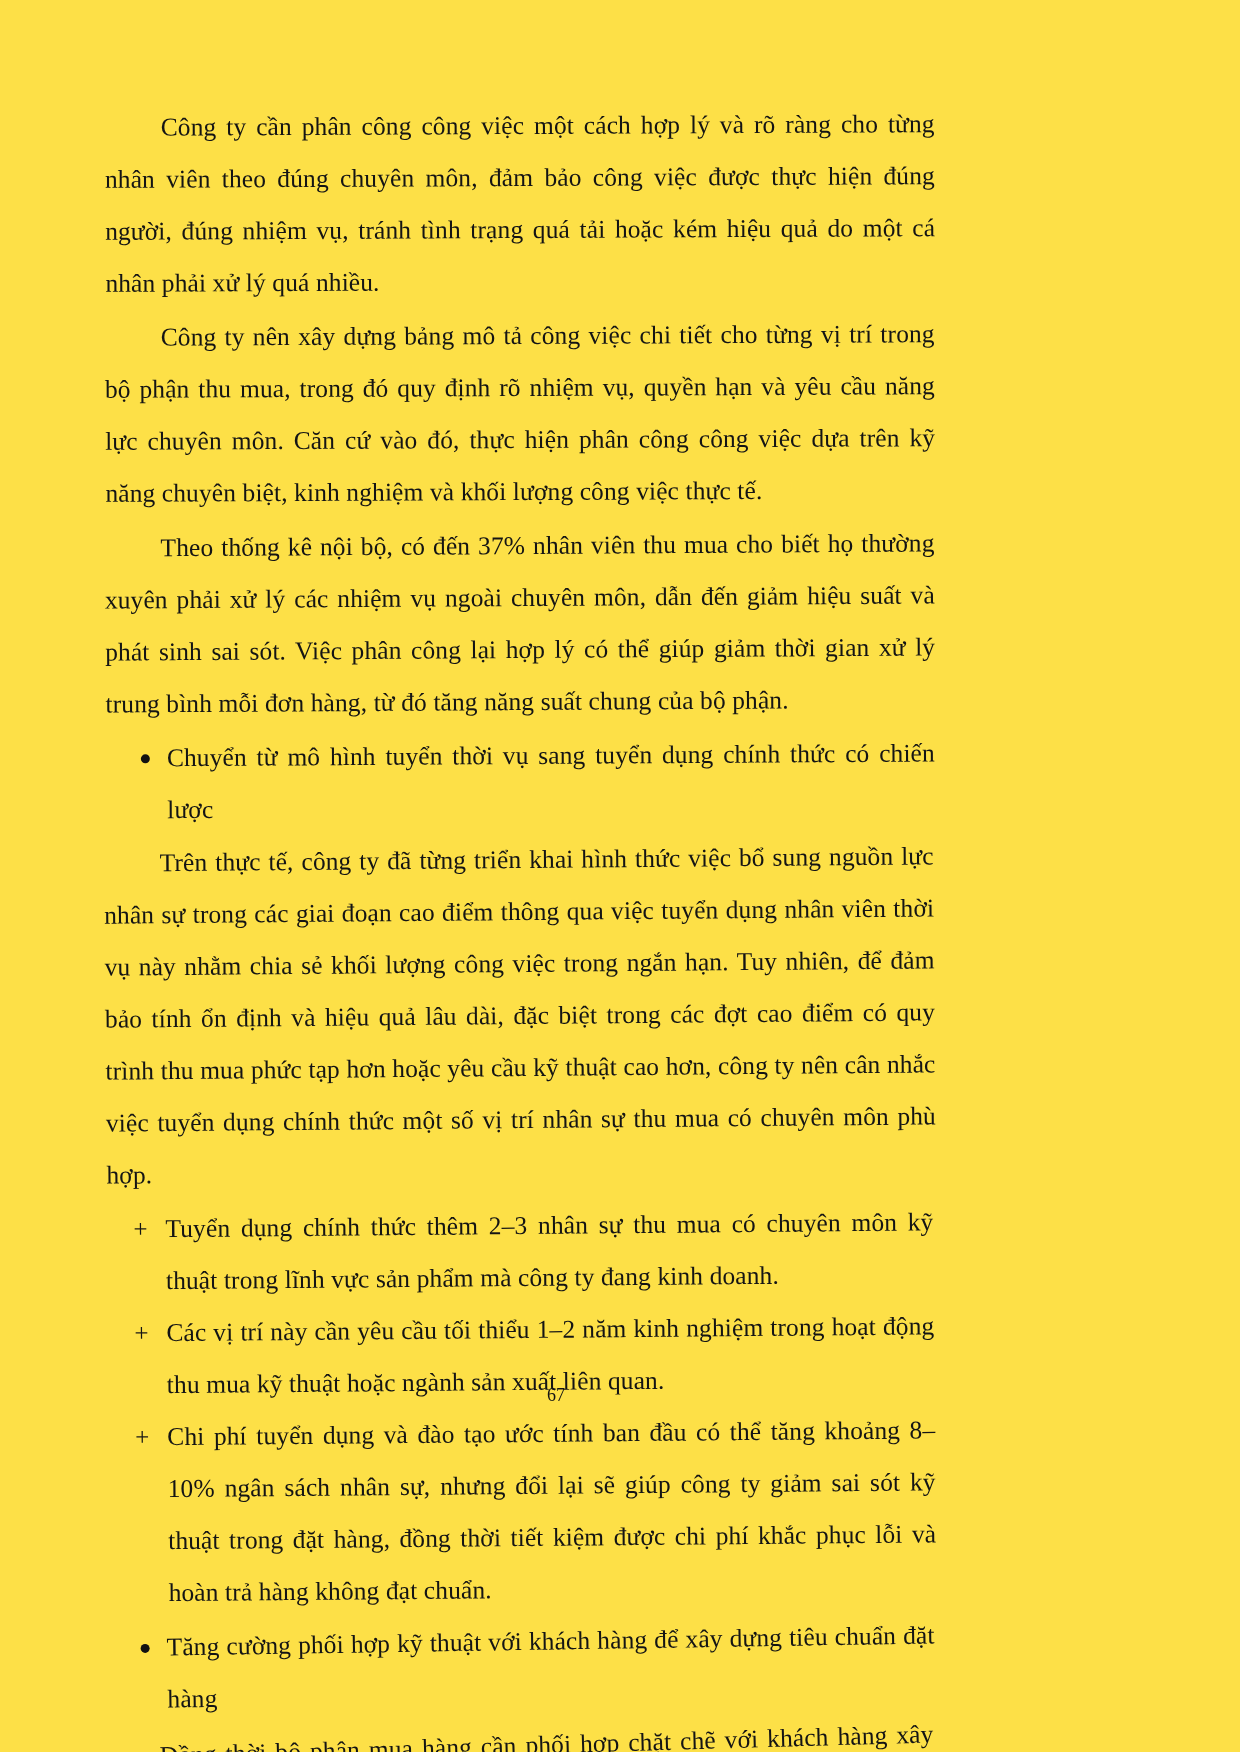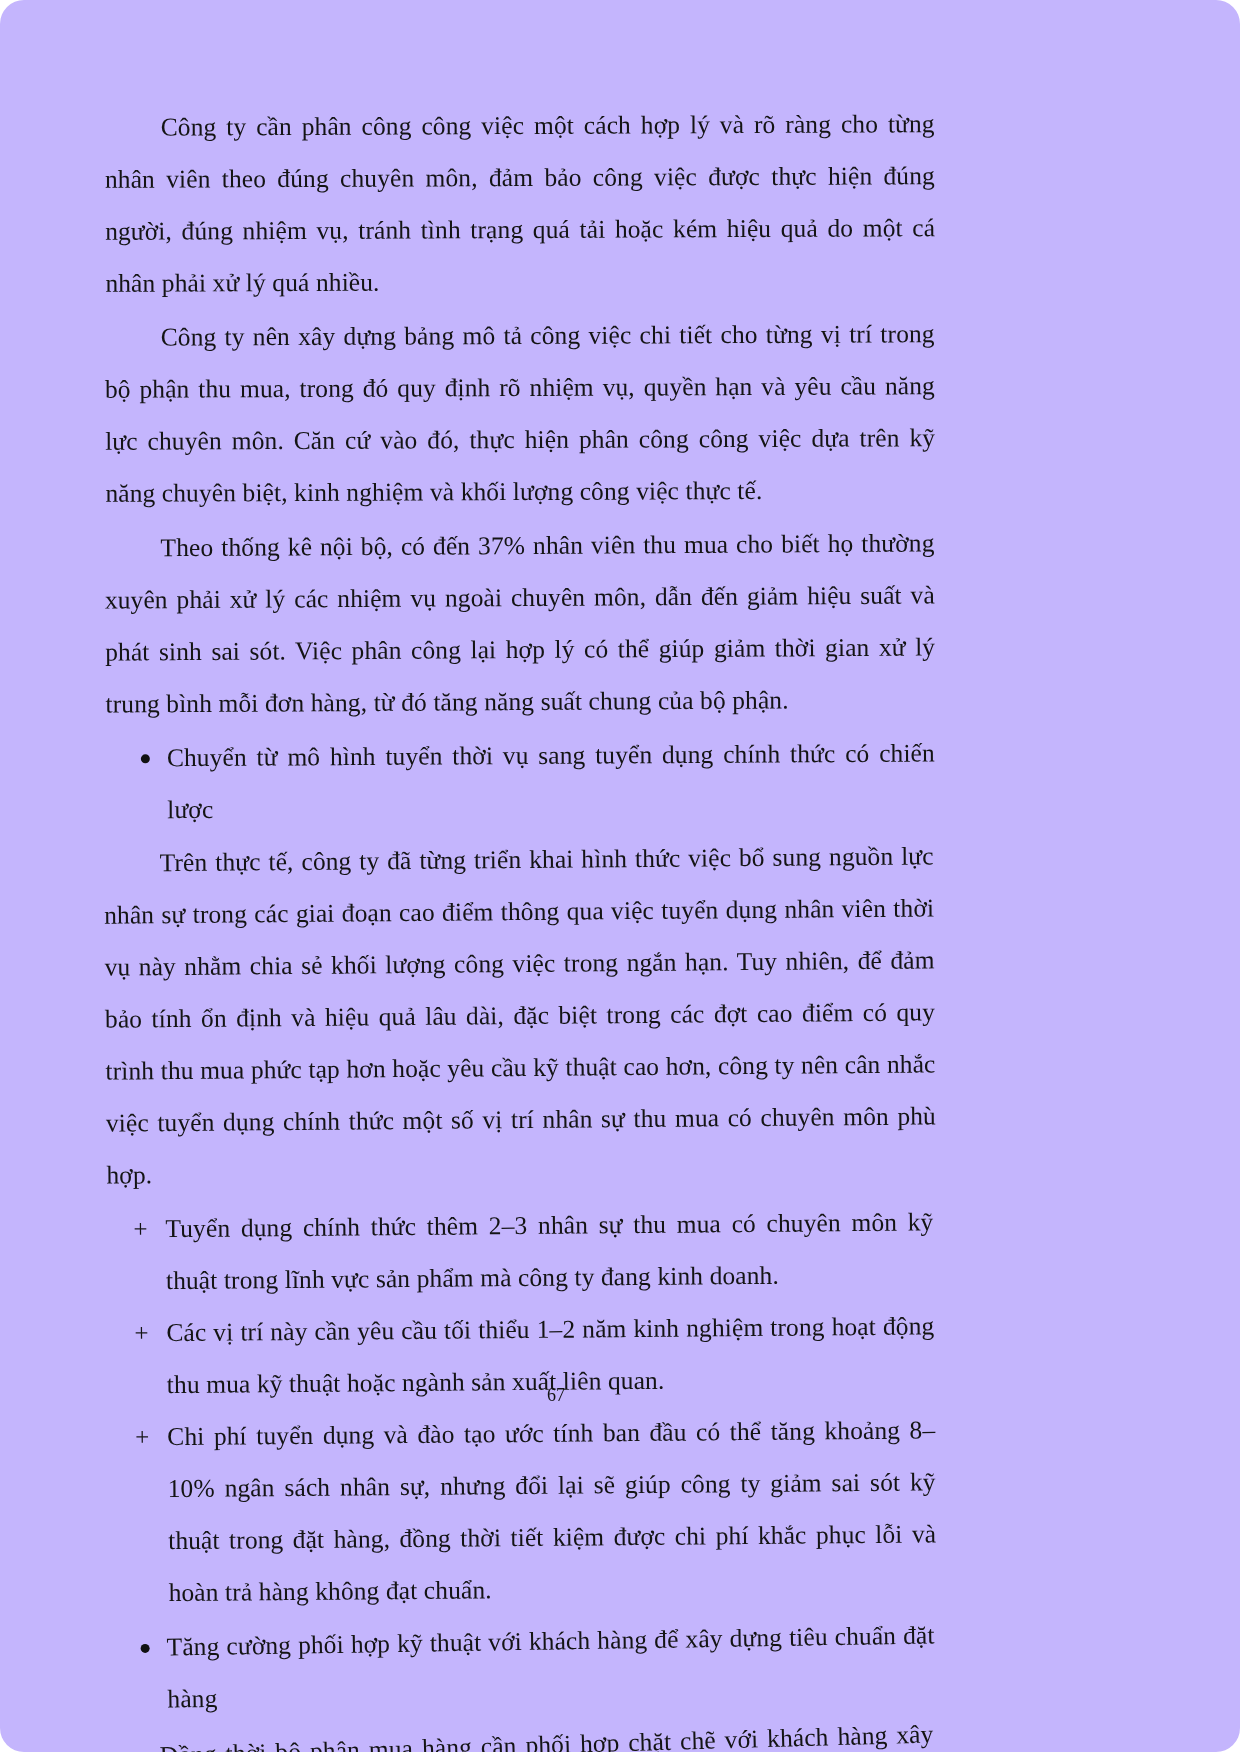--- a/index.html
+++ b/index.html
@@ -13,22 +13,21 @@
     position: relative;
     font-family: "Liberation Serif", serif;
     color: #111;
     overflow: hidden;
   }
   .page {
     position: absolute;
     left: 0; top: 0;
     width: 1240px;
     height: 1752px;
-    background: #c4b5fd;
-    border-radius: 24px;
+    background: #fde047;
   }
   .content {
     position: absolute;
     left: 105px;
     top: 100px;
     width: 830px;
   }
   p, li, div.para {
     font-size: 25.5px;
     line-height: 52px;

